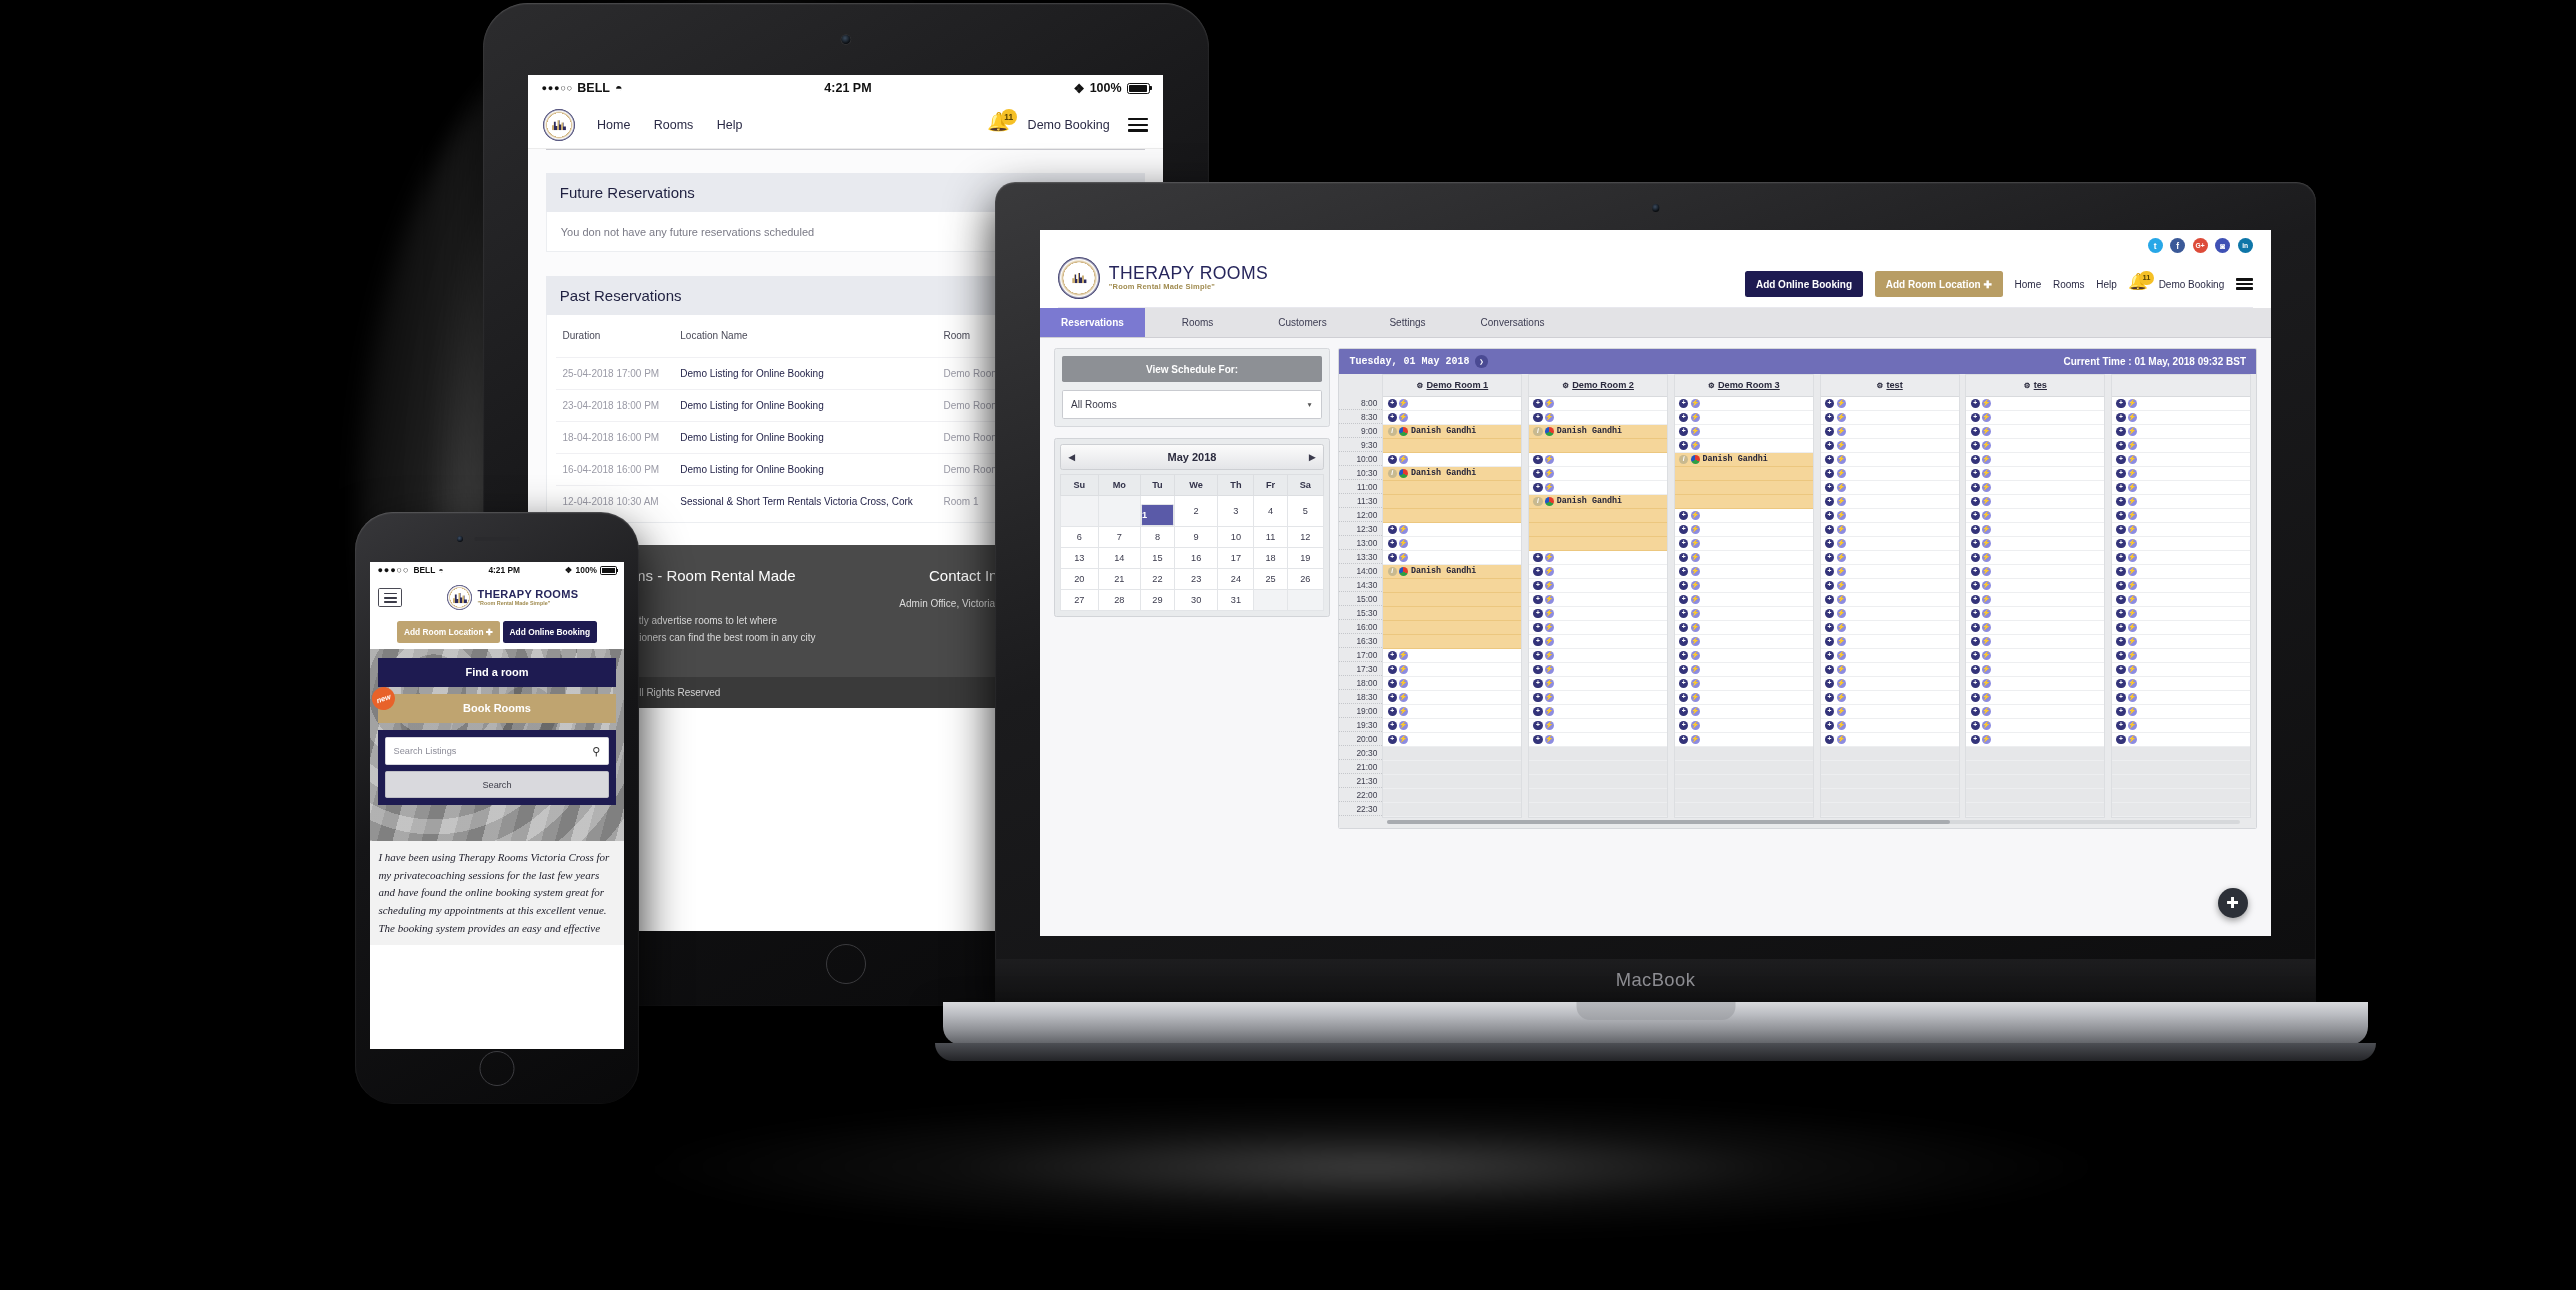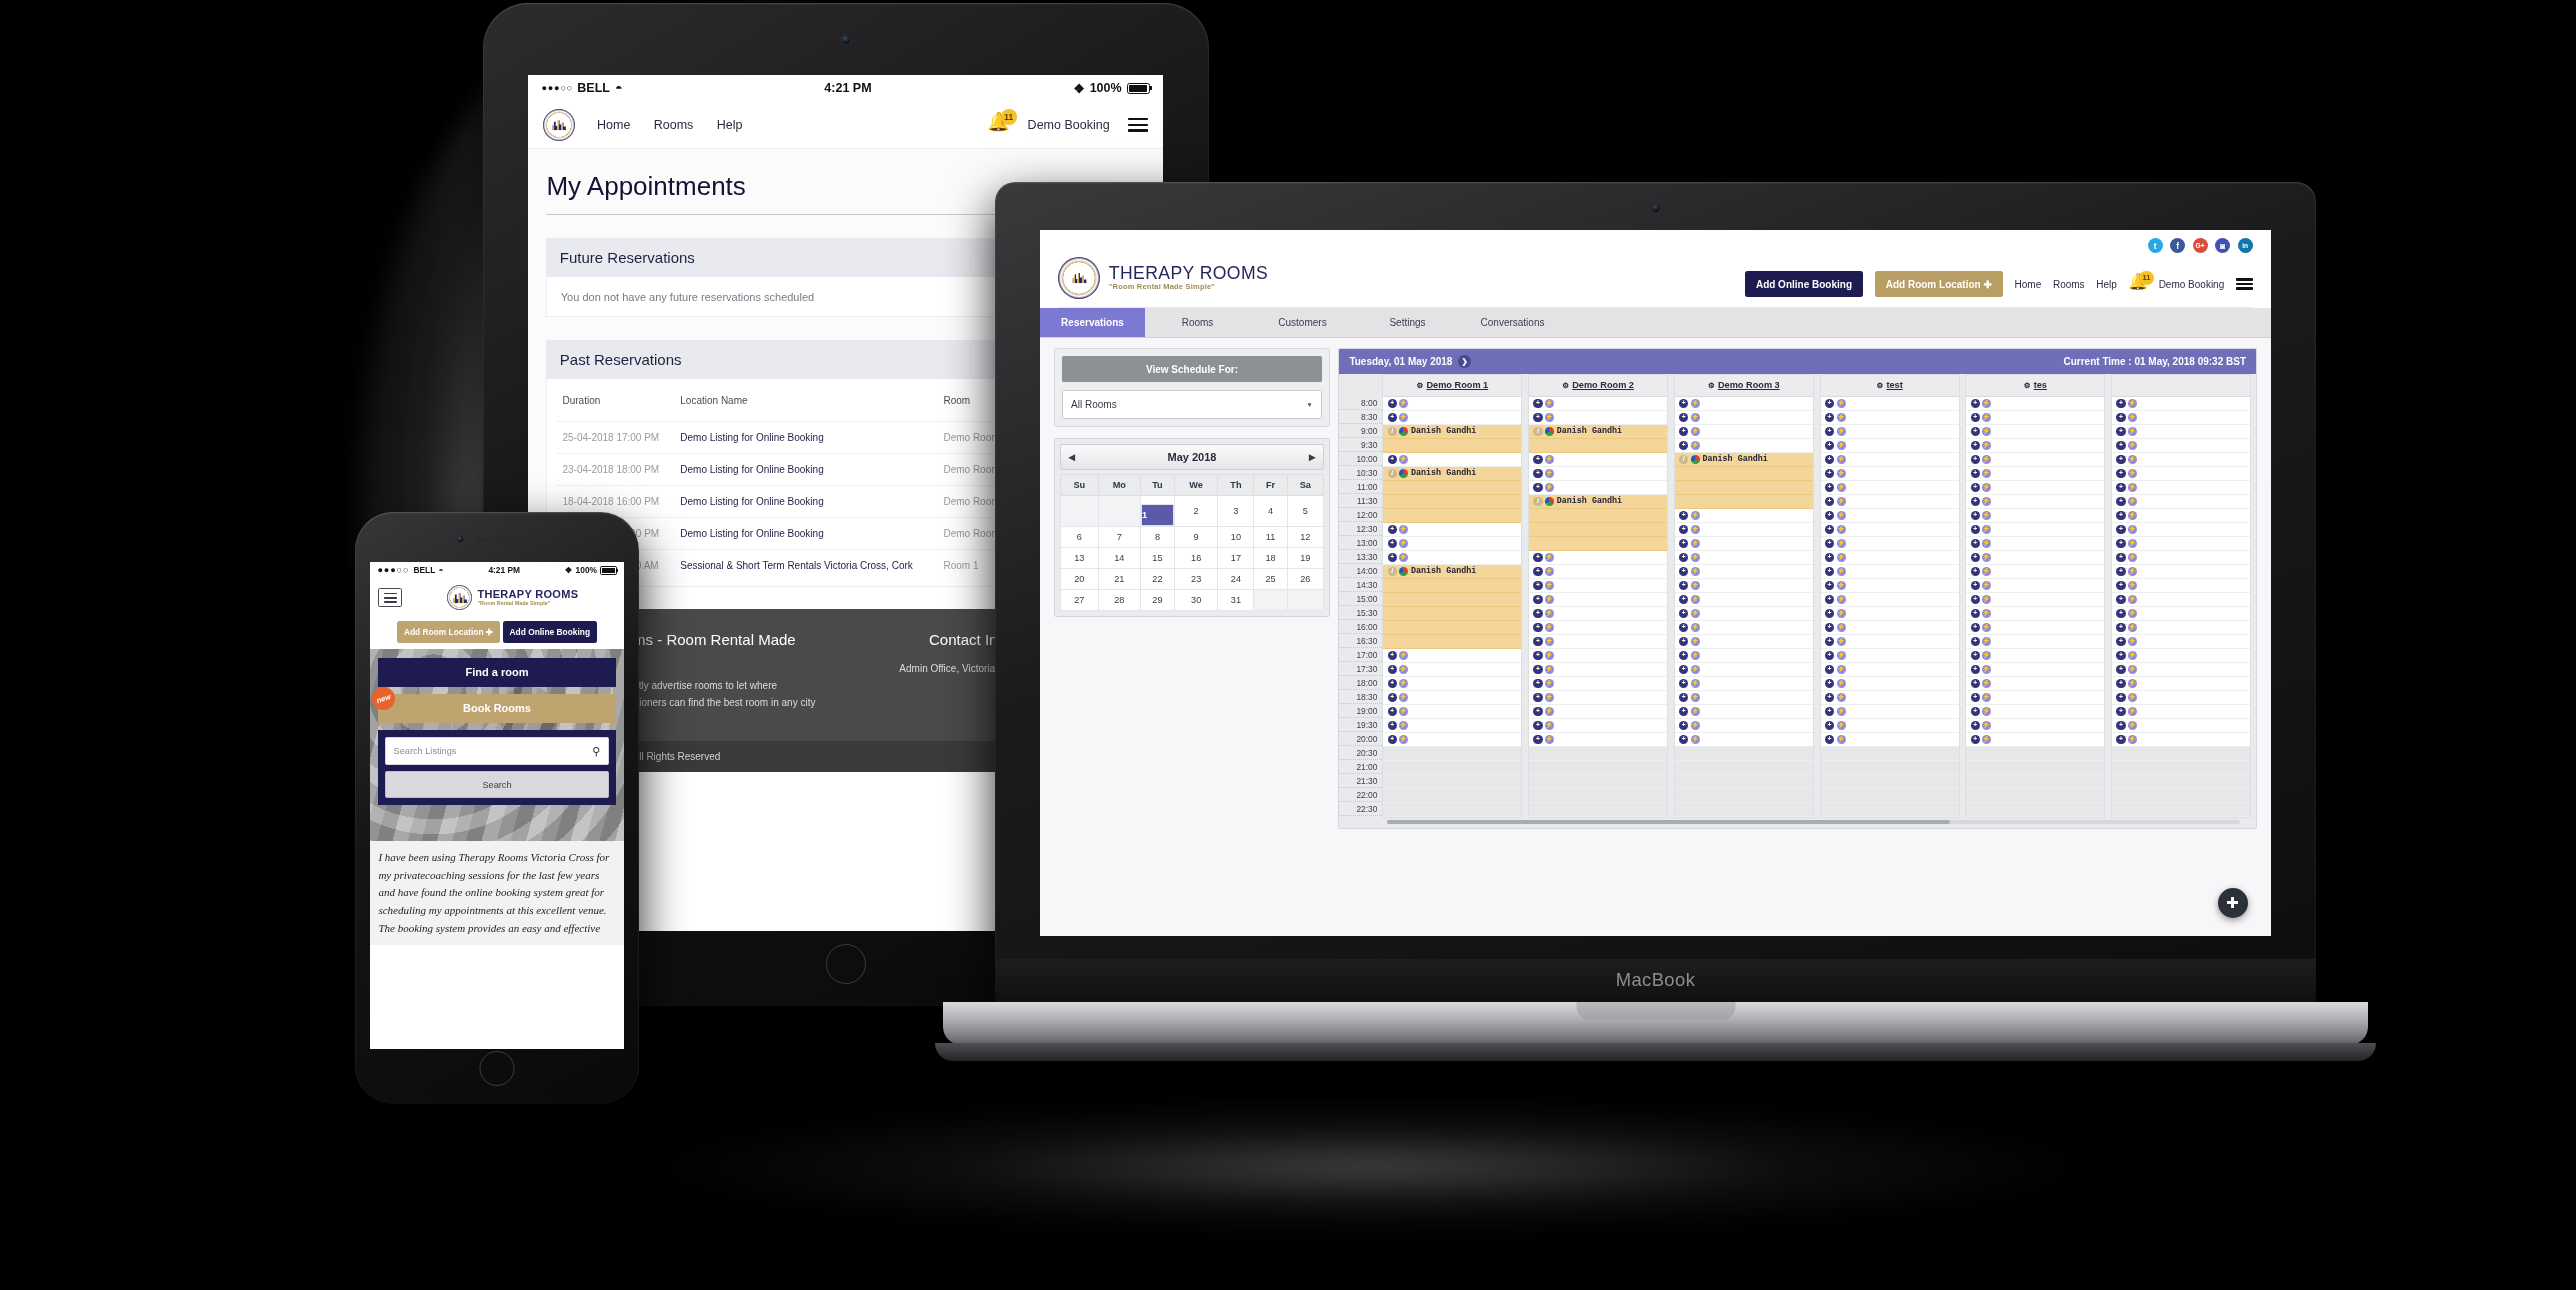--- a/index.html
+++ b/index.html
@@ -153,21 +153,21 @@
   table.cg th{font-size:9.2px;font-weight:700;color:#33334a;padding:5px 0;background:#e9ebed;
         border:0.8px solid #dcdee1;}
   table.cg td{font-size:9.2px;color:#3a3a4c;text-align:center;padding:5px 0;
         border:0.8px solid #e3e5e8;background:#fff;}
   table.cg td.mut{background:#f2f3f5;}
   table.cg td.sel{background:#5a5aa8;color:#fff;font-weight:700;}
 
   .sched{flex:1;border:0.8px solid #d5d7db;background:#fff;border-radius:1.7px;overflow:hidden;}
   .sched-bar{background:#6f6eb8;color:#fff;display:flex;align-items:center;
         padding:5.9px 10px;font-size:10px;font-weight:700;}
-  .sched-bar .dt{display:flex;align-items:center;gap:5.9px;}
+  .sched-bar .dt{display:flex;align-items:center;gap:5.9px;font-family:Liberation Mono, monospace;}
   .sched-bar .nx{width:12.5px;height:12.5px;border-radius:50%;background:#4a4a93;
         display:flex;align-items:center;justify-content:center;font-size:7.5px;}
   .sched-bar .ct{margin-left:auto;}
   .grid{display:flex;background:#e9eaec;padding:0 0 10px 0;position:relative;}
   .timecol{width:43px;flex:0 0 auto;padding-top:22px;background:#e9eaec;}
   .timecol .t{height:14px;font-size:8.4px;color:#3c3c4c;text-align:right;
         padding-right:5px;box-sizing:border-box;line-height:14px;
         border-bottom:0.8px dotted #c4c6ca;}
   .rooms{flex:1;display:flex;gap:5.9px;padding-right:5px;}
   .room{flex:1;background:#fff;border:0.8px solid #dcdee1;display:flex;flex-direction:column;}
@@ -291,21 +291,20 @@
           <span style="font-size:12.5px;color:#2a2a45;">Demo Booking</span>
           <span class="burger">
               <i></i>
               <i></i>
               <i></i>
             </span>
         </div>
       </div>
 
       <div class="tb-body">
-        <div class="tb-h1">My Appointments</div>
         <div class="rule"></div>
 
         <div class="sec-hd">Future Reservations</div>
         <div class="sec-body">You don not have any future reservations scheduled</div>
 
         <div class="sec-hd">Past Reservations</div>
         <div class="sec-body" style="padding:0 8.4px 5px;">
           <table class="res">
             <thead>
                 <tr>

